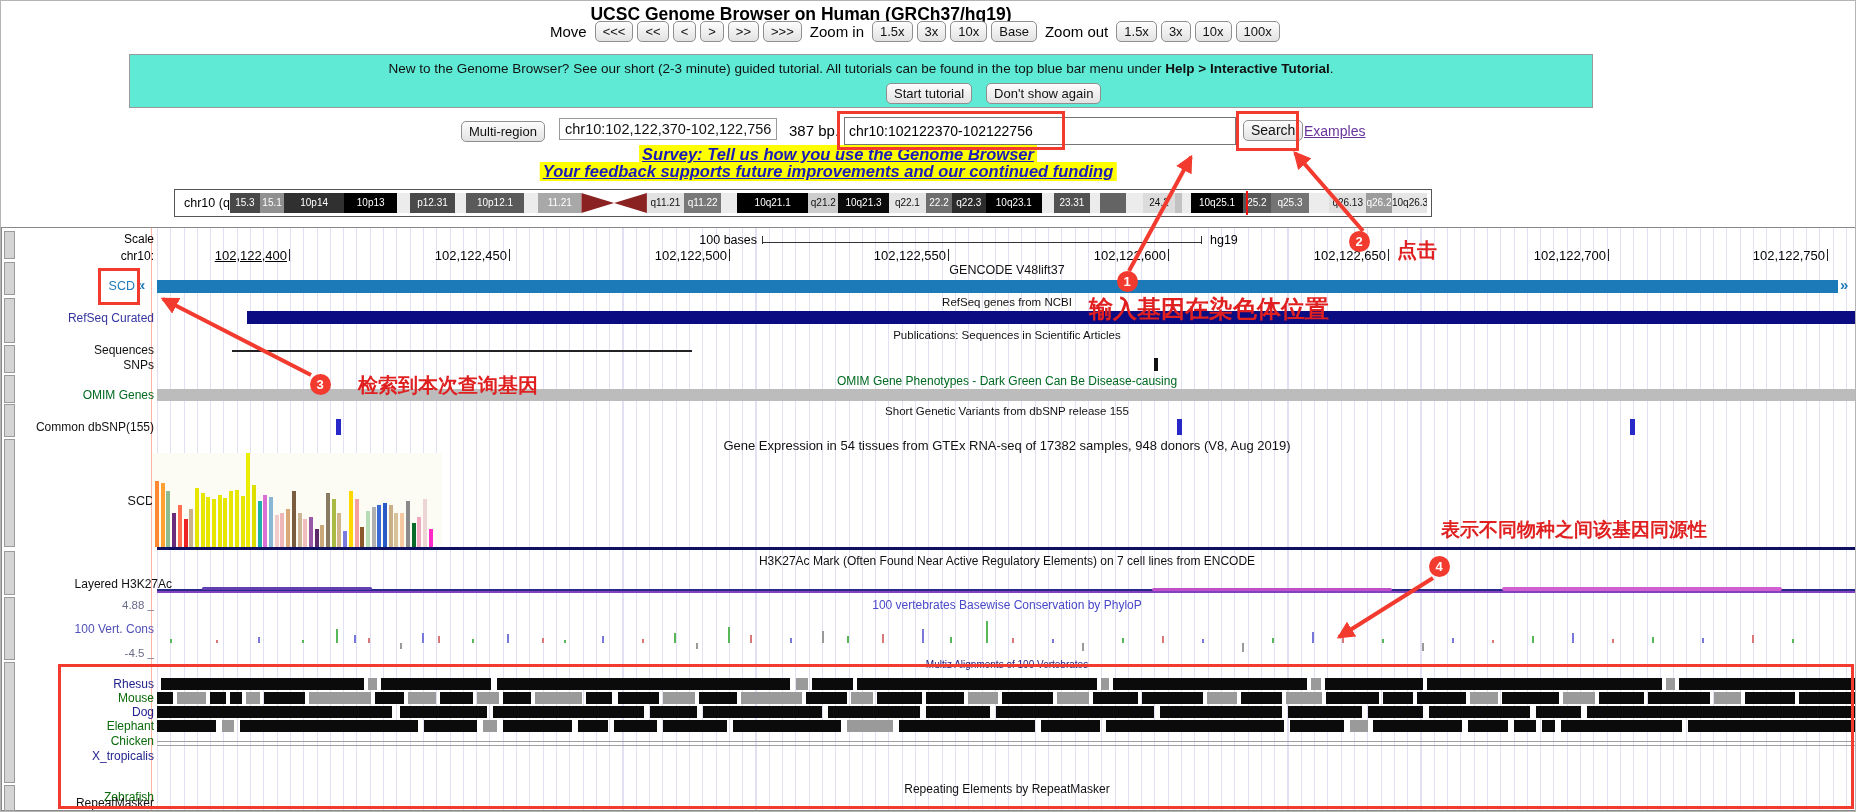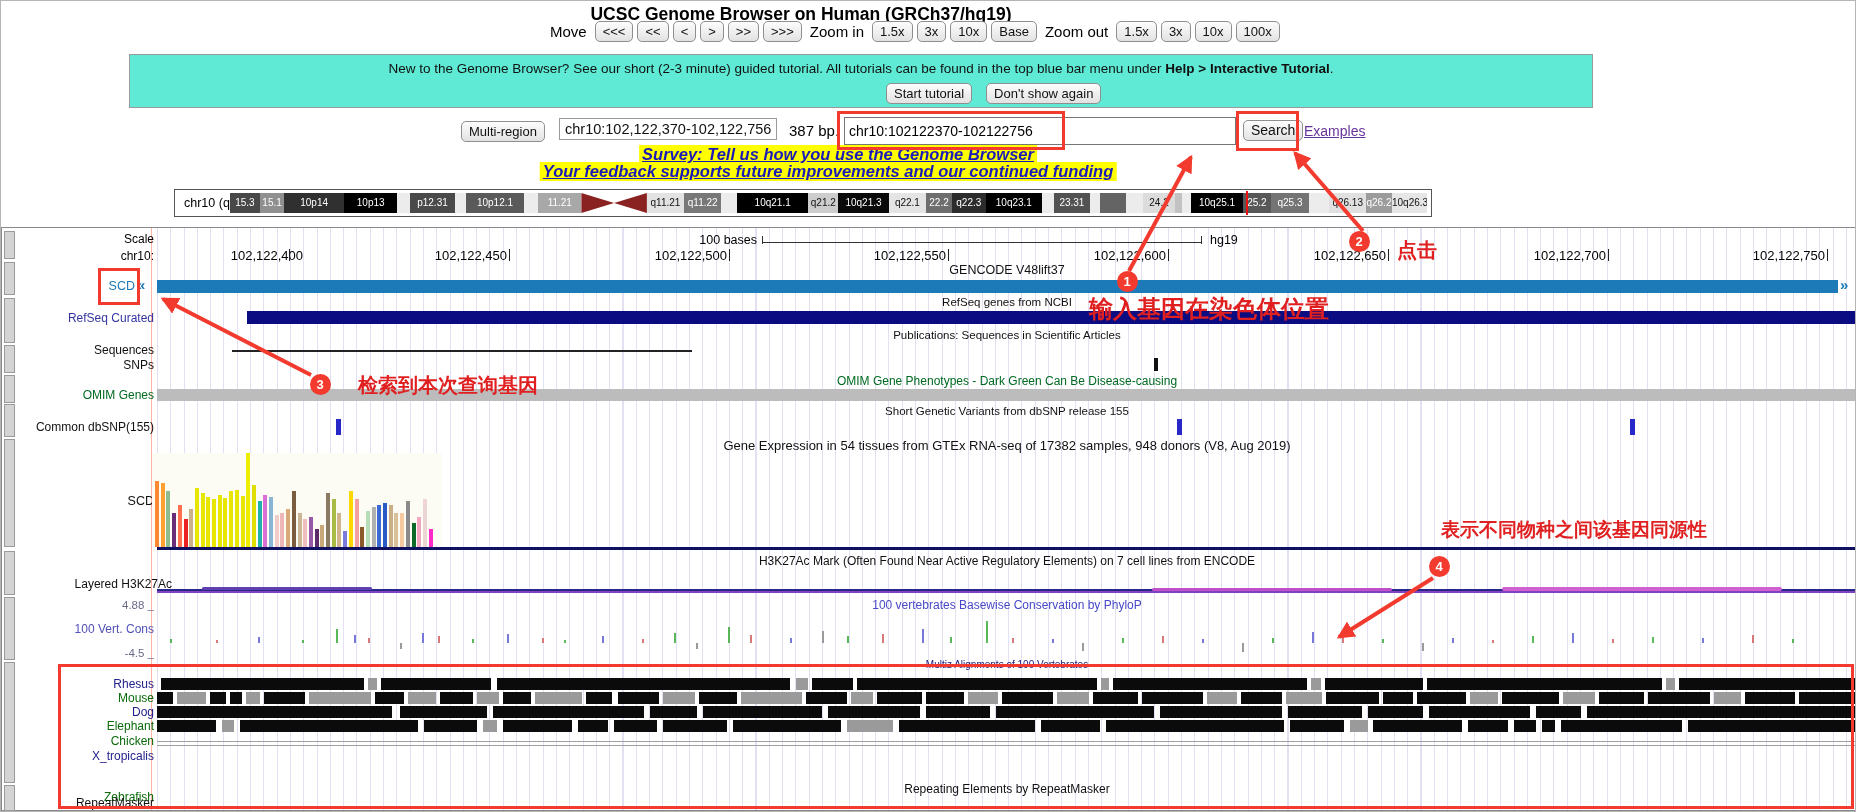--- a/index.html
+++ b/index.html
@@ -131,21 +131,21 @@
     <div id="guideline"></div>
     <div id="handles"></div>
     <div id="gen">
         <div class="tlabel" style="position: absolute; top: 4px;">Scale</div>
         <div class="tlabel" style="position: absolute; top: 21px;">chr10:</div>
         <div style="position: absolute; left: 680px; width: 75px; text-align: right; top: 5px; font-size: 12.5px;">100 bases</div>
         <div style="position: absolute; left: 760px; top: 14px; width: 440px; height: 1px; background: rgb(51, 51, 51);"></div>
         <div style="position: absolute; left: 760px; top: 8px; width: 1px; height: 8px; background: rgb(51, 51, 51);"></div>
         <div style="position: absolute; left: 1199px; top: 8px; width: 1px; height: 8px; background: rgb(51, 51, 51);"></div>
         <div style="position: absolute; left: 1208px; top: 5px; font-size: 12.5px;">hg19</div>
-        <div class="rtick-label" style="position: absolute; left: 171px; top: 20px;">102,122,400</div>
+        <div class="rtick-label" style="position: absolute; left: 155px; top: 20px; text-decoration: underline;">102,122,400</div>
         <div style="position: absolute; left: 287px; top: 21px; width: 1px; height: 12px; background: rgb(34, 34, 34);"></div>
         <div class="rtick-label" style="position: absolute; left: 375px; top: 20px;">102,122,450</div>
         <div style="position: absolute; left: 507px; top: 21px; width: 1px; height: 12px; background: rgb(34, 34, 34);"></div>
         <div class="rtick-label" style="position: absolute; left: 595px; top: 20px;">102,122,500</div>
         <div style="position: absolute; left: 727px; top: 21px; width: 1px; height: 12px; background: rgb(34, 34, 34);"></div>
         <div class="rtick-label" style="position: absolute; left: 814px; top: 20px;">102,122,550</div>
         <div style="position: absolute; left: 946px; top: 21px; width: 1px; height: 12px; background: rgb(34, 34, 34);"></div>
         <div class="rtick-label" style="position: absolute; left: 1034px; top: 20px;">102,122,600</div>
         <div style="position: absolute; left: 1166px; top: 21px; width: 1px; height: 12px; background: rgb(34, 34, 34);"></div>
         <div class="rtick-label" style="position: absolute; left: 1254px; top: 20px;">102,122,650</div>

